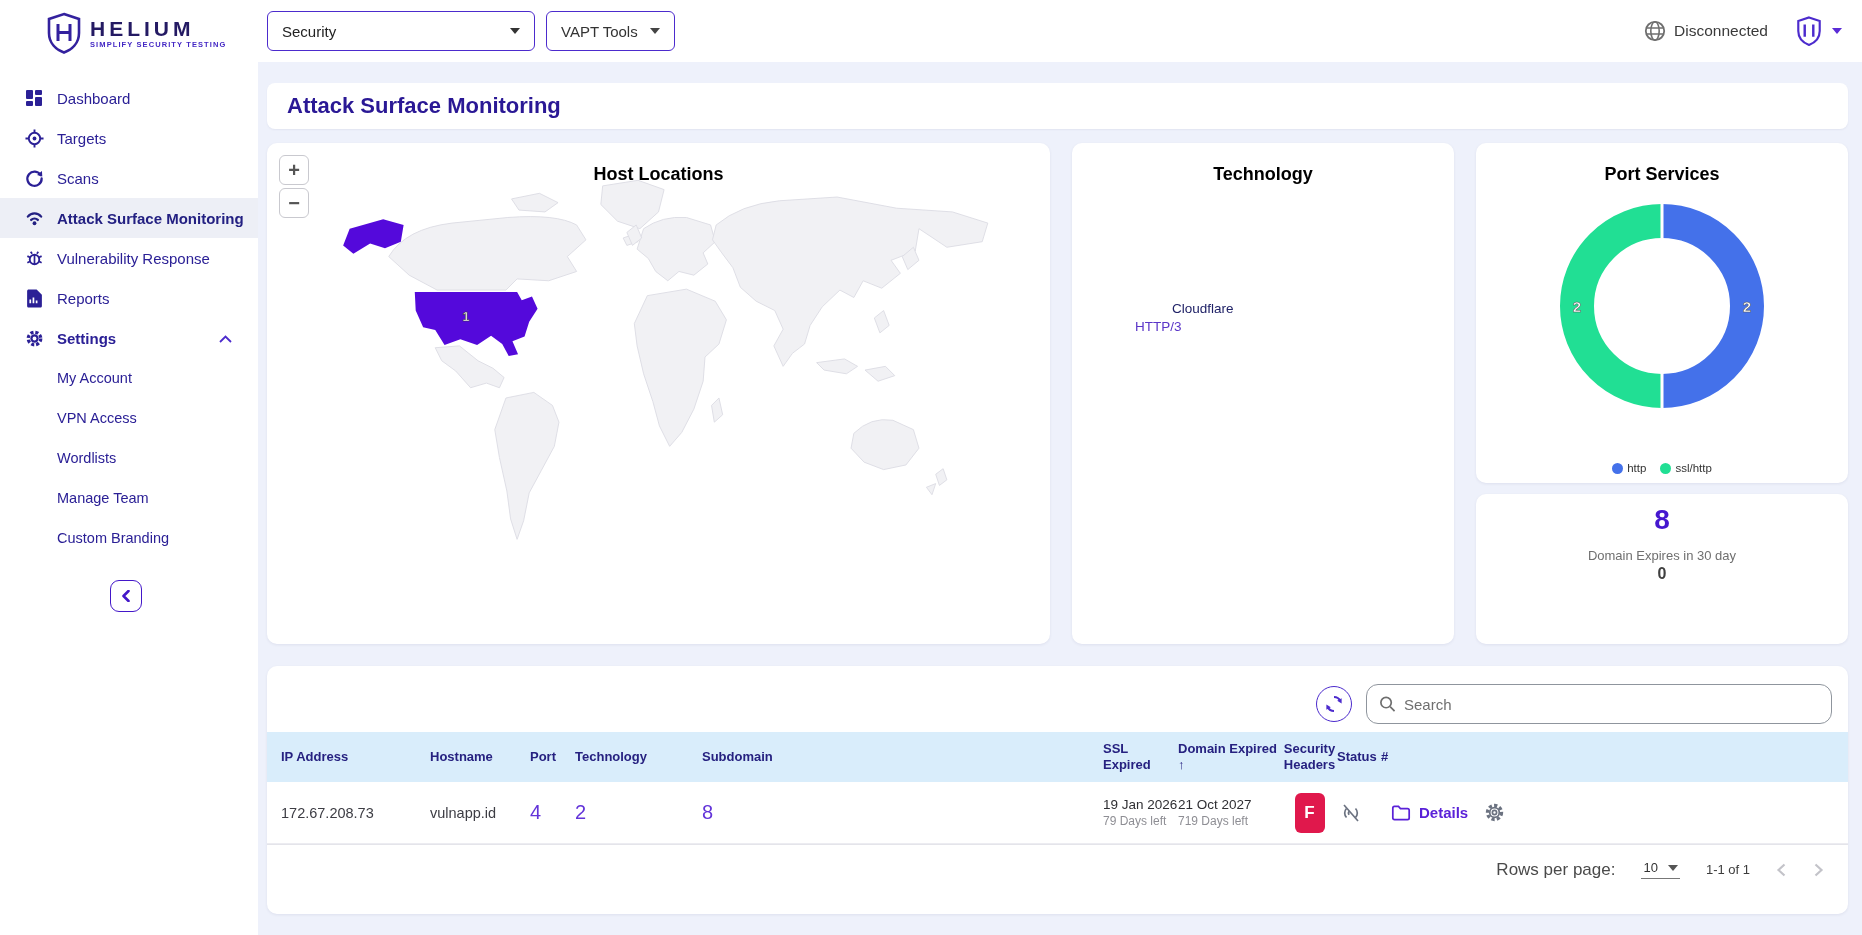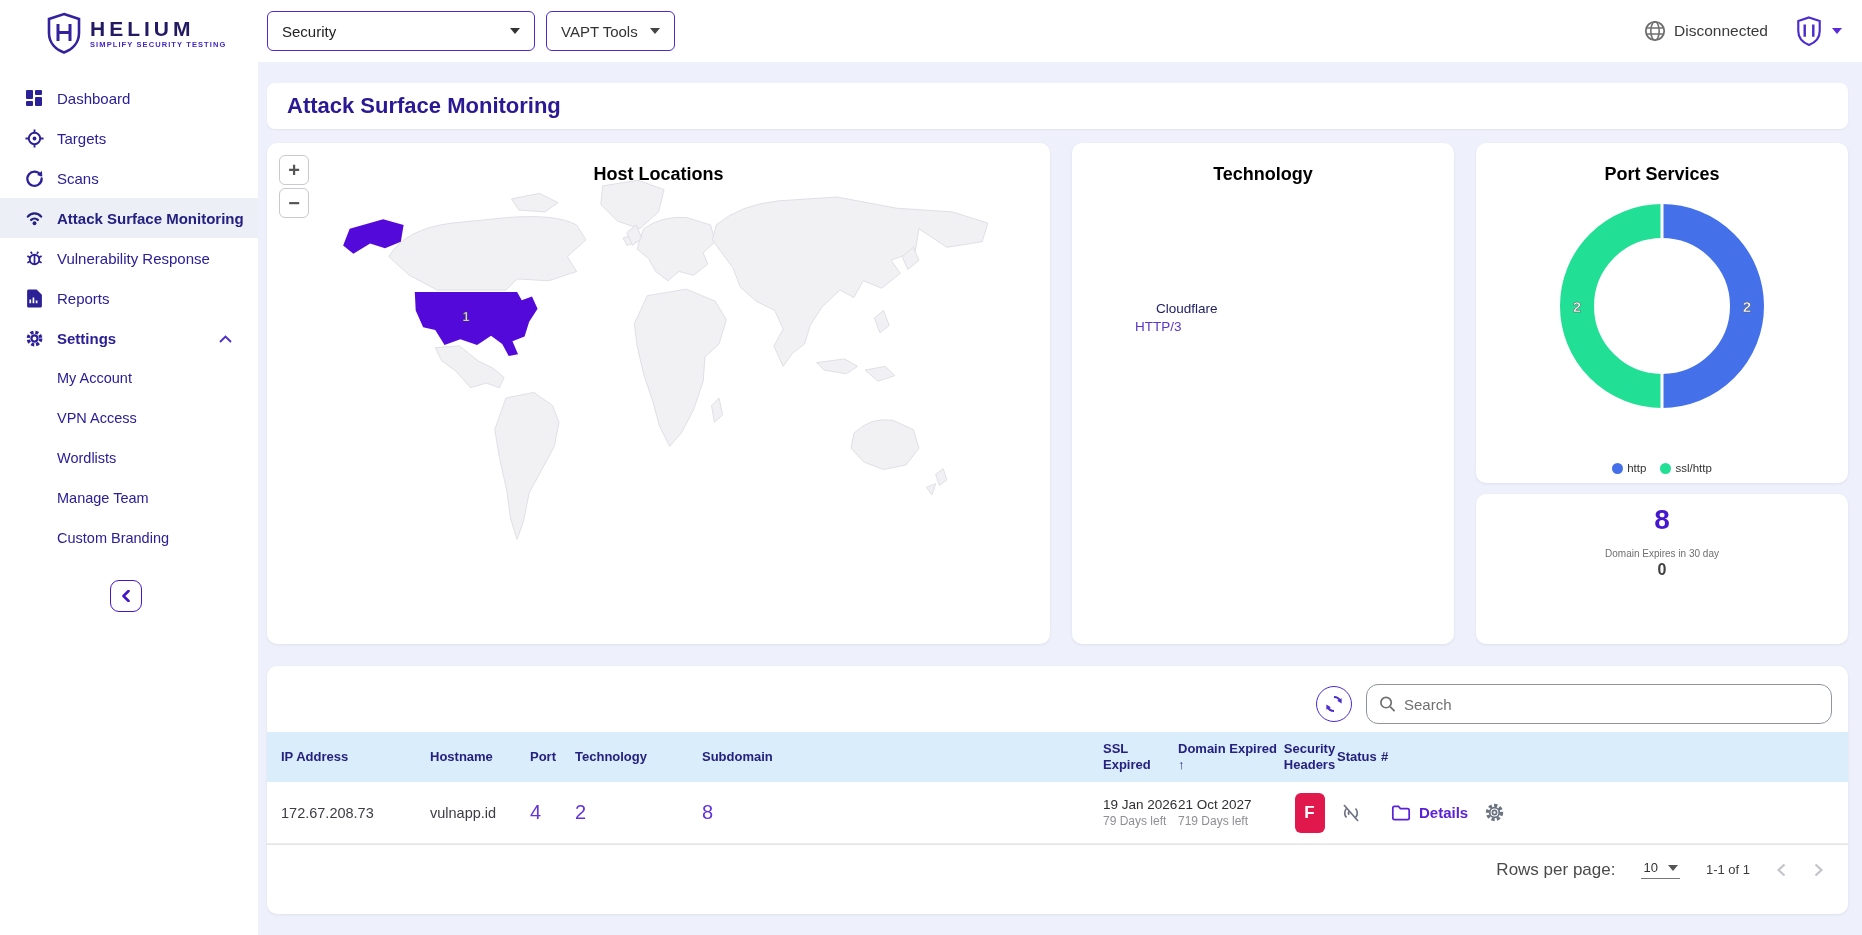--- a/index.html
+++ b/index.html
@@ -58,25 +58,25 @@
   .zoom-btn { width:30px; height:30px; background:#fff; border:1px solid #c9c9cf; border-radius:6px;
               font-size:20px; color:#555; display:flex; align-items:center; justify-content:center; cursor:pointer;
               font-weight:bold; line-height:1; }
   .map-svg { position:absolute; left:10px; top:28px; width:763px; height:400px; }
 
   .donut-wrap { display:flex; justify-content:center; margin-top:8px; }
   .legend { position:absolute; bottom:9px; left:0; right:0; display:flex; justify-content:center; gap:14px; align-items:center; }
   .legend-item { display:flex; align-items:center; gap:4px; font-size:11.5px; color:#333; }
   .dot { width:11px; height:11px; border-radius:50%; }
 
-  .tech-word-1 { position:absolute; left:84px; top:158px; font-size:13.5px; color:#202267; }
+  .tech-word-1 { position:absolute; left:100px; top:158px; font-size:13.5px; color:#202267; }
   .tech-word-2 { position:absolute; left:63px; top:176px; font-size:13.5px; color:#5a35c8; }
 
   .sub-count { text-align:center; font-size:28px; font-weight:bold; color:#4517cf; margin-top:10px; }
-  .sub-exp-label { text-align:center; font-size:10px; color:#6f6f6f; margin-top:12px; }
+  .sub-exp-label { text-align:center; font-size:13px; color:#6f6f6f; margin-top:12px; }
   .sub-exp-count { text-align:center; font-size:16px; font-weight:bold; color:#3f3f3f; margin-top:2px; }
 
   
   .table-card { margin-top:22px; background:#fff; border-radius:10px; box-shadow:0 1px 3px rgba(40,40,90,.08);
                 height:248px; overflow:hidden; }
   .table-toolbar { display:flex; align-items:center; justify-content:flex-end; padding:18px 16px 0 16px; gap:14px; height:58px; }
   .refresh-btn { width:36px; height:36px; border-radius:50%; border:1.5px solid #4c2bcd; background:#fff;
                  display:flex; align-items:center; justify-content:center; cursor:pointer; flex-shrink:0; }
   .search-box { width:466px; height:40px; border:1px solid #8f959d; border-radius:12px; display:flex; align-items:center;
                 padding:0 12px; gap:8px; background:#fff; }

